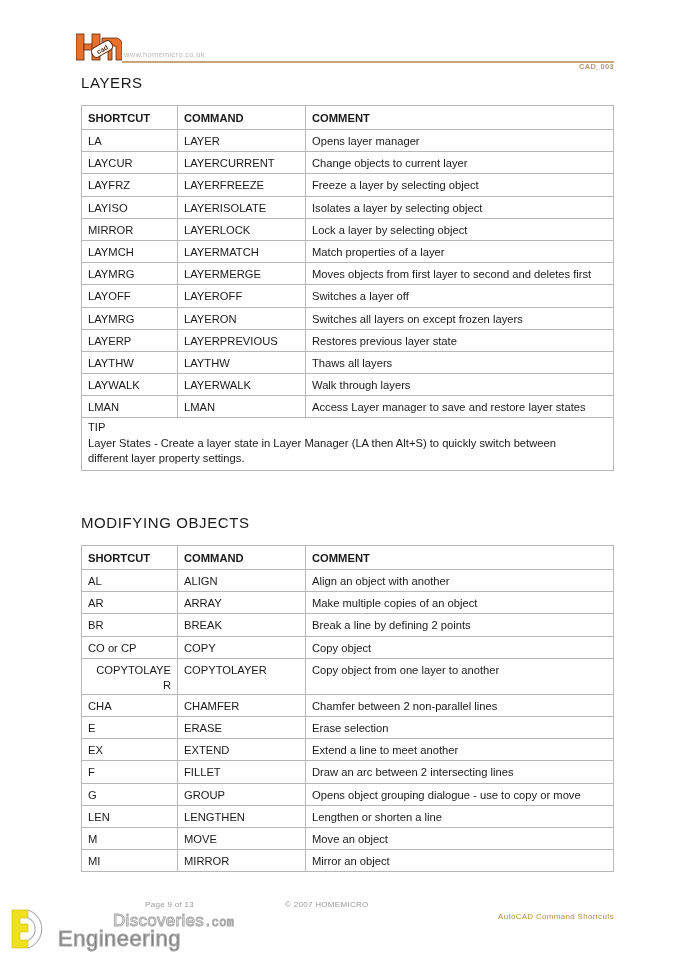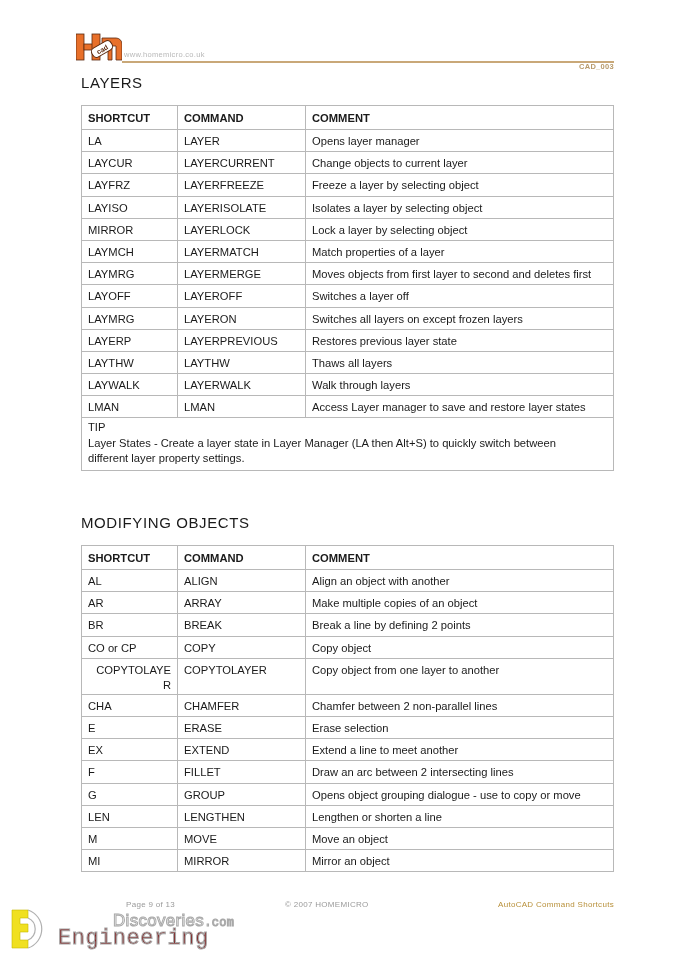--- a/index.html
+++ b/index.html
@@ -16,28 +16,28 @@
 
   table.cmd { position: absolute; left: 81px; width: 533px; border-collapse: collapse; font-size: 11.2px; margin-top: 9px; }
   table.cmd td, table.cmd th { border: 1px solid #b8b8b8; padding: 0 6px; text-align: left; vertical-align: top; line-height: 15px; }
   table.cmd th { font-weight: bold; height: 22px; vertical-align: middle; padding-top: 1px; }
   table.cmd td { height: 22.2px; padding-top: 4px; box-sizing: border-box; }
   table.cmd col.c1 { width: 96px; }
   table.cmd col.c2 { width: 128px; }
   .tip-cell { padding-top: 2px !important; height: auto !important; line-height: 15.5px !important; padding-bottom: 3px !important; }
 
   .footer { position: absolute; top: 900px; font-size: 8px; color: #9a9a9a; letter-spacing: 0.3px; }
-  .footer-right { color: #b8903a; }
+  .footer-right { color: #b8903a; margin-top: 12px; }
 
   .wm { position: absolute; left: 8px; top: 904px; width: 240px; height: 52px; }
   .wm-disc { position: absolute; left: 105px; top: 7px; font-size: 17px; color: #ffffff;
              -webkit-text-stroke: 1px #a8a8a8; letter-spacing: 0.3px; }
   .wm-disc small { font-size: 12px; font-family: Liberation Mono, monospace; }
-  .wm-eng { position: absolute; left: 50px; top: 22px; font-size: 22px; color: #7f1d1d;
-            -webkit-text-stroke: 1.1px #a8a8a8; letter-spacing: 0.5px; font-family: Liberation Mono, monospace; }
+  .wm-eng { position: absolute; left: 50px; top: 22px; font-size: 22px; color: #737373;
+            -webkit-text-stroke: 1.1px #a8a8a8; letter-spacing: 0.5px; }
 </style>
 </head>
 <body>
 
 <div class="header">
   <svg class="logo" viewBox="0 0 46 30">
     <rect x="0" y="2" width="8" height="26" fill="#e8702a" stroke="#5a2a10" stroke-width="0.8"></rect>
     <rect x="8" y="12" width="10" height="6" fill="#e8702a" stroke="#5a2a10" stroke-width="0.8"></rect>
     <rect x="16" y="2" width="8" height="26" fill="#e8702a" stroke="#5a2a10" stroke-width="0.8"></rect>
     <path d="M26 6 h14 a6 6 0 0 1 6 6 v16 h-6 v-14 h-4 v14 h-4 v-14 h-6 z" fill="#e8702a" stroke="#5a2a10" stroke-width="0.8"></path>
@@ -218,21 +218,21 @@
         <td>Move an object</td>
       </tr>
       <tr>
         <td>MI</td>
         <td>MIRROR</td>
         <td>Mirror an object</td>
       </tr>
     </tbody>
 </table>
 
-<span class="footer" style="left:78px;padding-left:48px;">Page 9 of 13</span>
+<span class="footer" style="left:97px;padding-left:48px;">Page 9 of 13</span>
 <span class="footer" style="left:285px;">© 2007 HOMEMICRO</span>
 <span class="footer footer-right" style="right:66px;">AutoCAD Command Shortcuts</span>
 
 <div class="wm">
   <svg width="48" height="50" viewBox="0 0 48 50" style="position:absolute;left:0;top:0;">
     <path d="M4 6 h16 v8 h-8 v6 h8 v8 h-8 v8 h8 v8 h-16 z" fill="#f0e020" stroke="#c8b800" stroke-width="0.6"></path>
     <path d="M20 6 a20 20 0 0 1 0 38" fill="none" stroke="#b0b0b0" stroke-width="1.2"></path>
     <path d="M20 14 a12 12 0 0 1 0 22" fill="none" stroke="#b0b0b0" stroke-width="1.2"></path>
   </svg>
   <span class="wm-disc"><span>Discoveries</span><small>.com</small></span>

